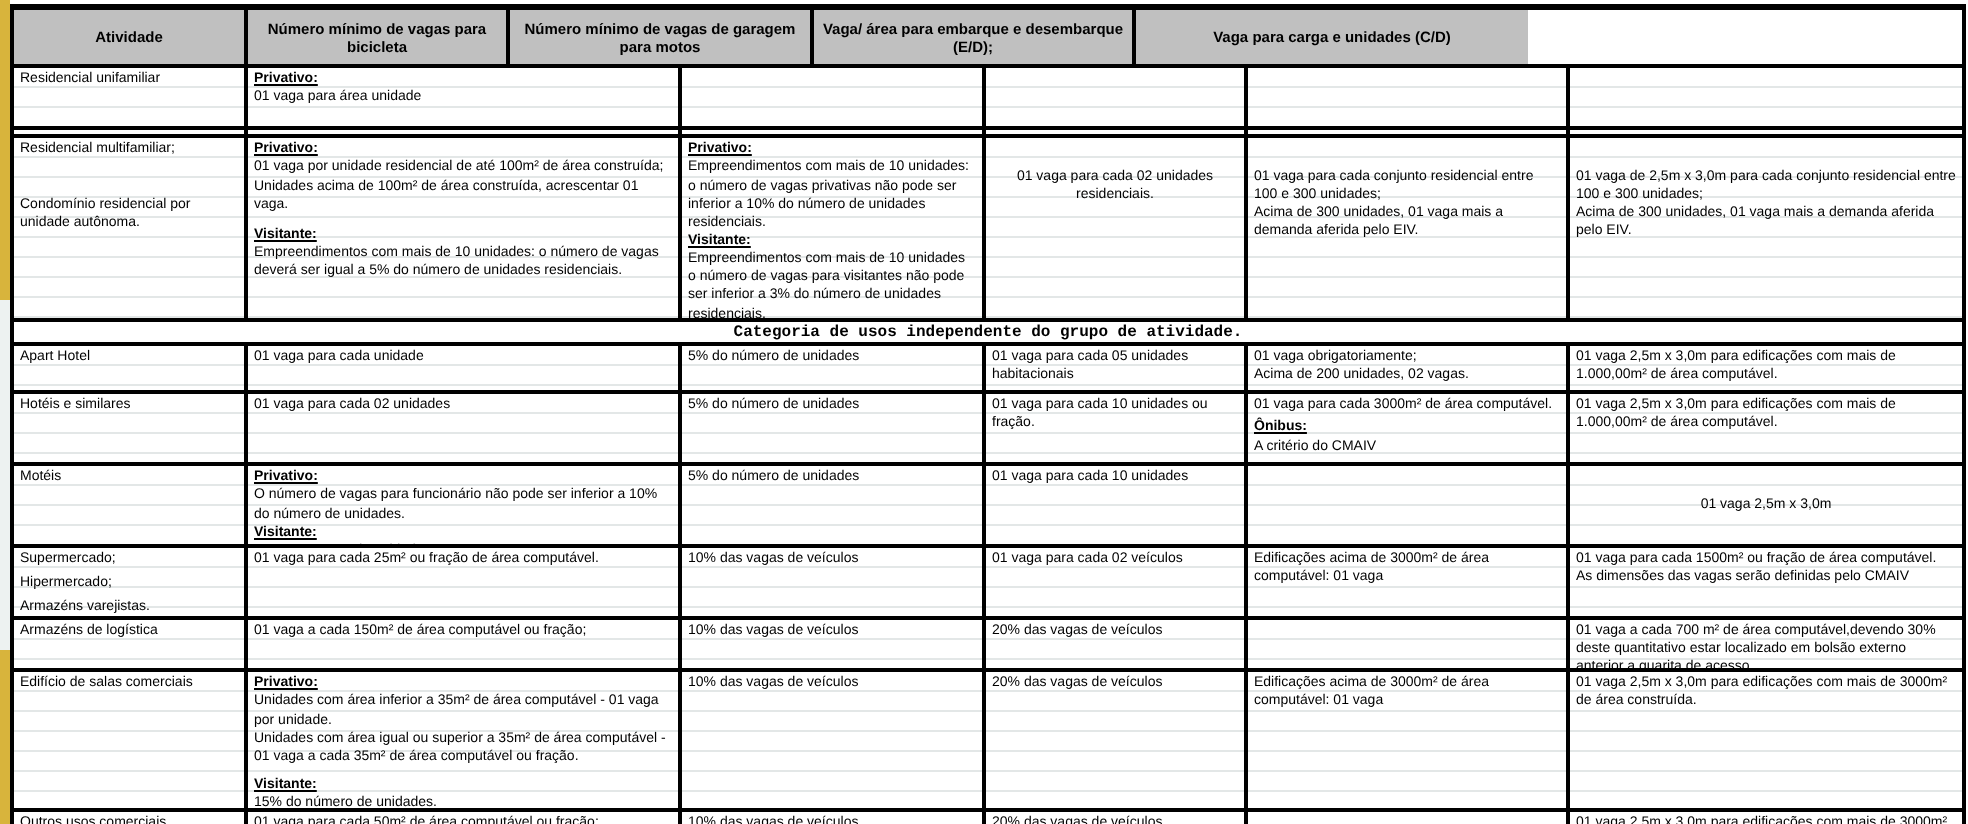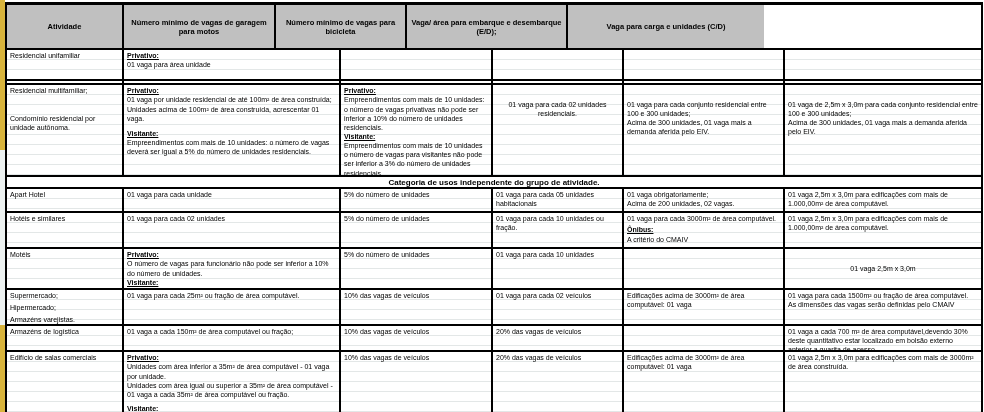--- a/index.html
+++ b/index.html
@@ -42,24 +42,24 @@
 </head>
 <body>
 
 <div class="sheet">
   <div class="strip">
     <div class="seg1"></div>
     <div class="seg2"></div>
     <div class="seg3"></div>
   </div>
   <div class="table">
-    <div class="trow" id="thead" style="height:45px">
+    <div class="trow" id="thead" style="height:29px">
         <div class="hcell" style="width: 117px;">Atividade</div>
+        <div class="hcell" style="width: 131px;">Número mínimo de vagas para bicicleta</div>
         <div class="hcell" style="width: 152px;">Número mínimo de vagas de garagem para motos</div>
-        <div class="hcell" style="width: 131px;">Número mínimo de vagas para bicicleta</div>
         <div class="hcell" style="width: 161px;">Vaga/ área para embarque e desembarque (E/D);</div>
         <div class="hcell last" style="width: 196px;">Vaga para carga e unidades (C/D)</div>
       </div>
     <div id="tbody">
         <div class="row" style="height: 31px;">
           <div class="cell" style="width: 117px;">
             <div class="line">Residencial unifamiliar</div>
           </div>
           <div class="cell" style="width: 217px;">
             <div class="lbl">Privativo:</div>
@@ -107,21 +107,21 @@
             <div style="height: 14px;"></div>
             <div class="txt">01 vaga para cada conjunto residencial entre 100 e 300 unidades;</div>
             <div class="txt">Acima de 300 unidades, 01 vaga mais a demanda aferida pelo EIV.</div>
           </div>
           <div class="cell last" style="width: 196px;">
             <div style="height: 14px;"></div>
             <div class="txt">01 vaga de 2,5m x 3,0m para cada conjunto residencial entre 100 e 300 unidades;</div>
             <div class="txt">Acima de 300 unidades, 01 vaga mais a demanda aferida pelo EIV.</div>
           </div>
         </div>
-        <div class="row banner" style="height: 12px;">
+        <div class="row banner" style="height: 12px; font-family: Liberation Mono, monospace;">
           <span>Categoria de usos independente do grupo de atividade.</span>
         </div>
         <div class="row" style="height: 24px;">
           <div class="cell" style="width: 117px;">
             <div class="line">Apart Hotel</div>
           </div>
           <div class="cell" style="width: 217px;">
             <div class="txt">01 vaga para cada unidade</div>
           </div>
           <div class="cell" style="width: 152px;">

